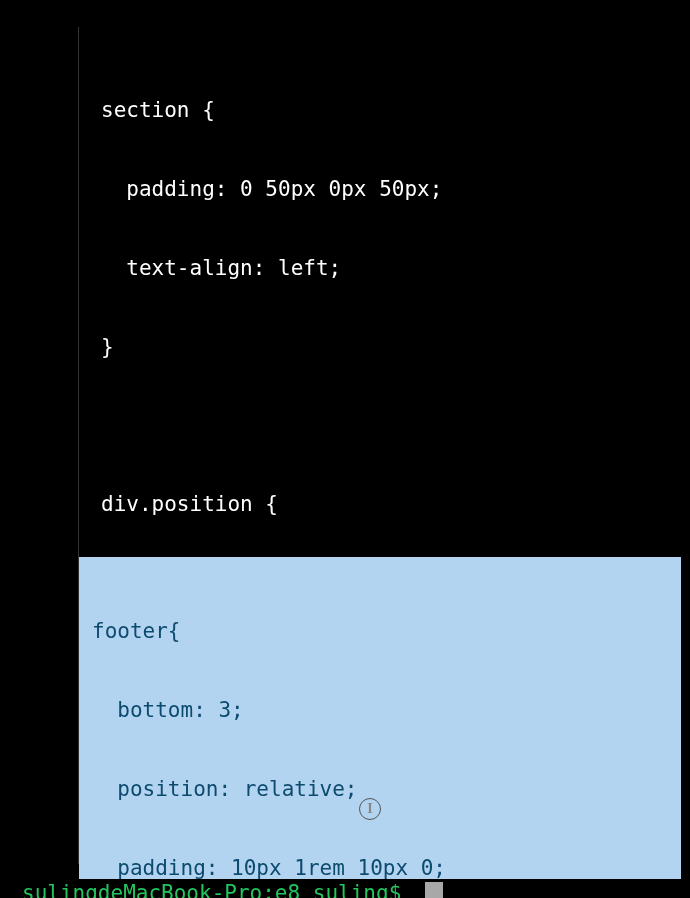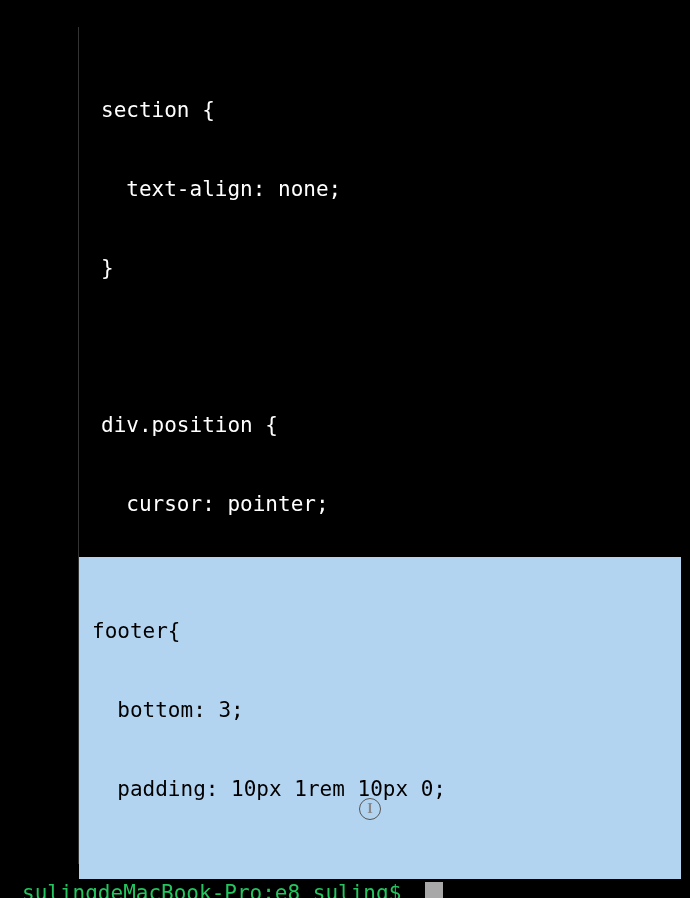--- a/index.html
+++ b/index.html
@@ -44,21 +44,21 @@
     .selected-block {
       background: #b3d4f0;
       color: #000;
       position: absolute;
       left: 0;
       right: 0;
       padding-left: 4px;
       white-space: pre;
     }
     .selected-block .line {
-      color: #000000;
+      color: #0c4a6e;
     }
     .prompt-line {
       position: absolute;
       bottom: 0;
       left: 0;
       right: 0;
       color: #22c55e;
       background: #000;
       padding-left: 4px;
       height: 28px;
@@ -95,21 +95,22 @@
     }
   </style>
 </head>
 <body>
 
 <div class="editor-area">
   <div class="gutter"></div>
   <div class="code-area">
     <div class="code-lines">
       <div class="line">section {</div>
-      <div class="line">  text-align: none;</div>
+      <div class="line">  padding: 0 50px 0px 50px;</div>
+      <div class="line">  text-align: left;</div>
       <div class="line">}</div>
       <div class="line"></div>
       <div class="line">div.position {</div>
       <div class="line">  cursor: pointer;</div>
       <div class="line">  border: none;</div>
       <div class="line">  outline: none;</div>
       <div class="line">}</div>
       <div class="line"></div>
       
       
@@ -117,20 +118,21 @@
       
       
       
       
       
       
     </div>
     <div class="selected-block" style="top: 530px;">
       <div class="line">footer{</div>
       <div class="line">  bottom: 3;</div>
+      <div class="line">  position: relative;</div>
       <div class="line">  padding: 10px 1rem 10px 0;</div>
       
       
       
       
       
       
       
     </div>
     <div class="code-lines" style="position:absolute; top:844px; left:0; right:0;">

